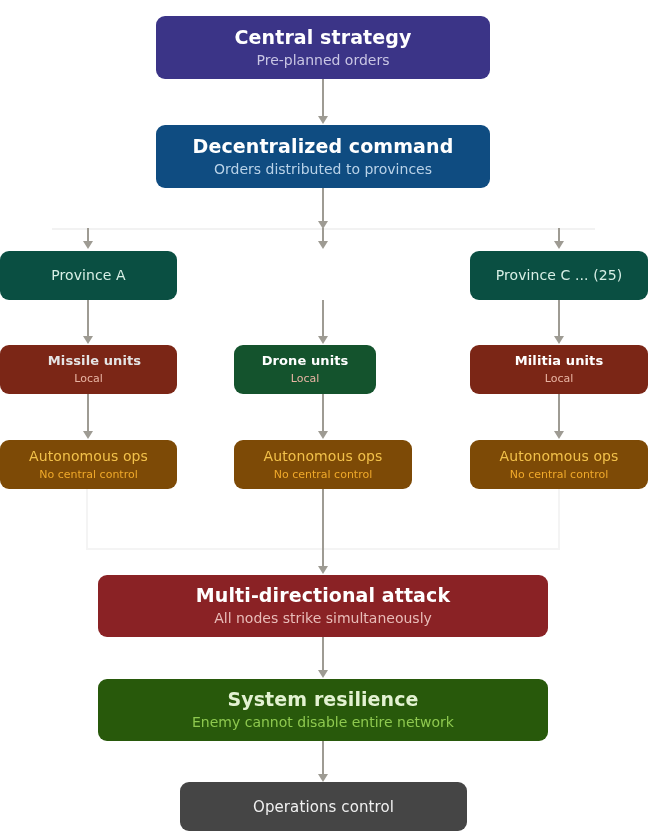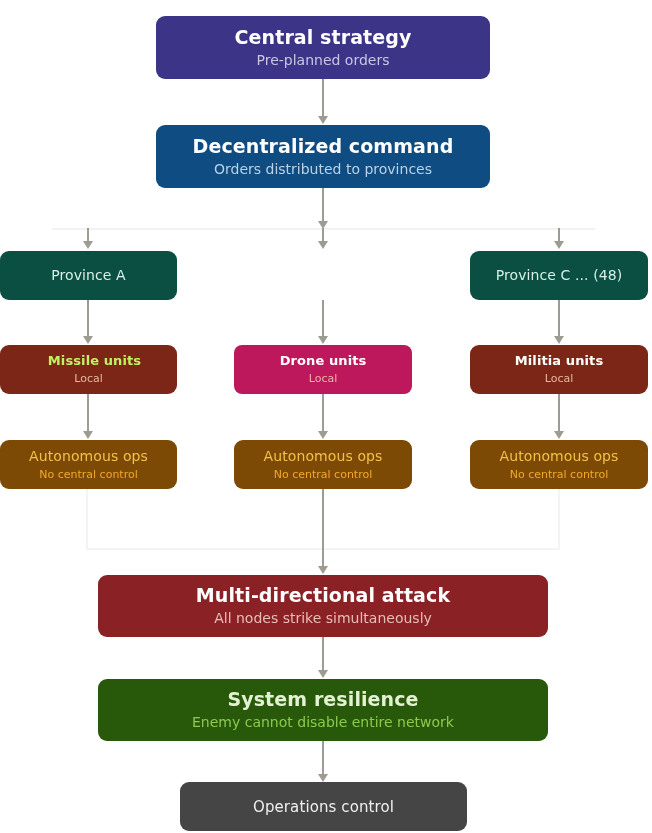--- a/index.html
+++ b/index.html
@@ -87,29 +87,29 @@
     <div class="title" style="color:#d8efe6; font-weight:normal; font-size:14px;">Province A</div>
   </div>
 
   <div class="node big" style="left:156px; top:125px; width:334px; height:63px; background:#0f4c81;">
     <div class="title" style="color:#ffffff;">Decentralized command</div>
     <div class="subtitle" style="color:#b9d2e8;">Orders distributed to provinces</div>
   </div>
 
 
   <div class="node mid" style="left:470px; top:251px; width:178px; height:49px; background:#0a4f42;">
-    <div class="title" style="color:#d8efe6; font-weight:normal; font-size:14px;">Province C ... (48)</div>
+    <div class="title" style="color:#d8efe6; font-weight:normal; font-size:14px;">Province C ... (25)</div>
   </div>
 
   <div class="node sm" style="left:0px; top:345px; width:177px; height:49px; background:#7b2616;">
-    <div class="title" style="color:#bef264;padding-left:12px;">Missile units</div>
+    <div class="title" style="color:#e5e5e5;padding-left:12px;">Missile units</div>
     <div class="subtitle" style="color:#e8b4a3;">Local</div>
   </div>
 
-  <div class="node sm" style="left:234px; top:345px; width:178px; height:49px; background:#be185d;border-radius:8px;">
+  <div class="node sm" style="left:234px; top:345px; width:142px; height:49px; background:#14532d;">
     <div class="title" style="color:#ffffff;">Drone units</div>
     <div class="subtitle" style="color:#e8b4a3;">Local</div>
   </div>
 
   <div class="node sm" style="left:470px; top:345px; width:178px; height:49px; background:#7b2616;">
     <div class="title" style="color:#ffffff;">Militia units</div>
     <div class="subtitle" style="color:#e8b4a3;">Local</div>
   </div>
 
   <div class="node sm" style="left:0px; top:440px; width:177px; height:49px; background:#7d4a06;">

